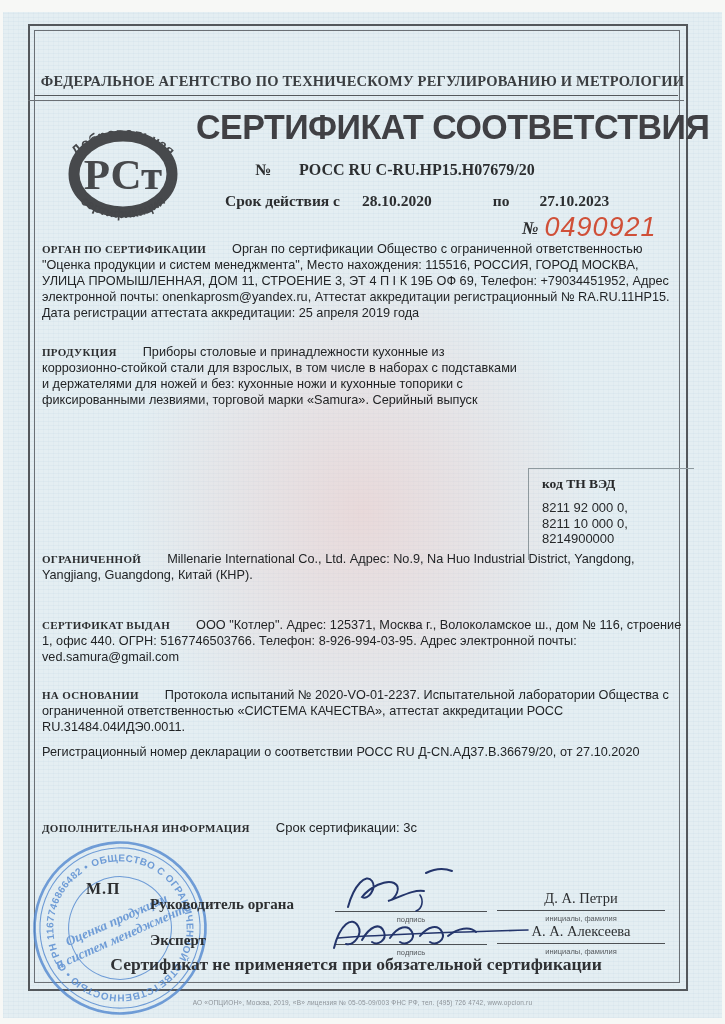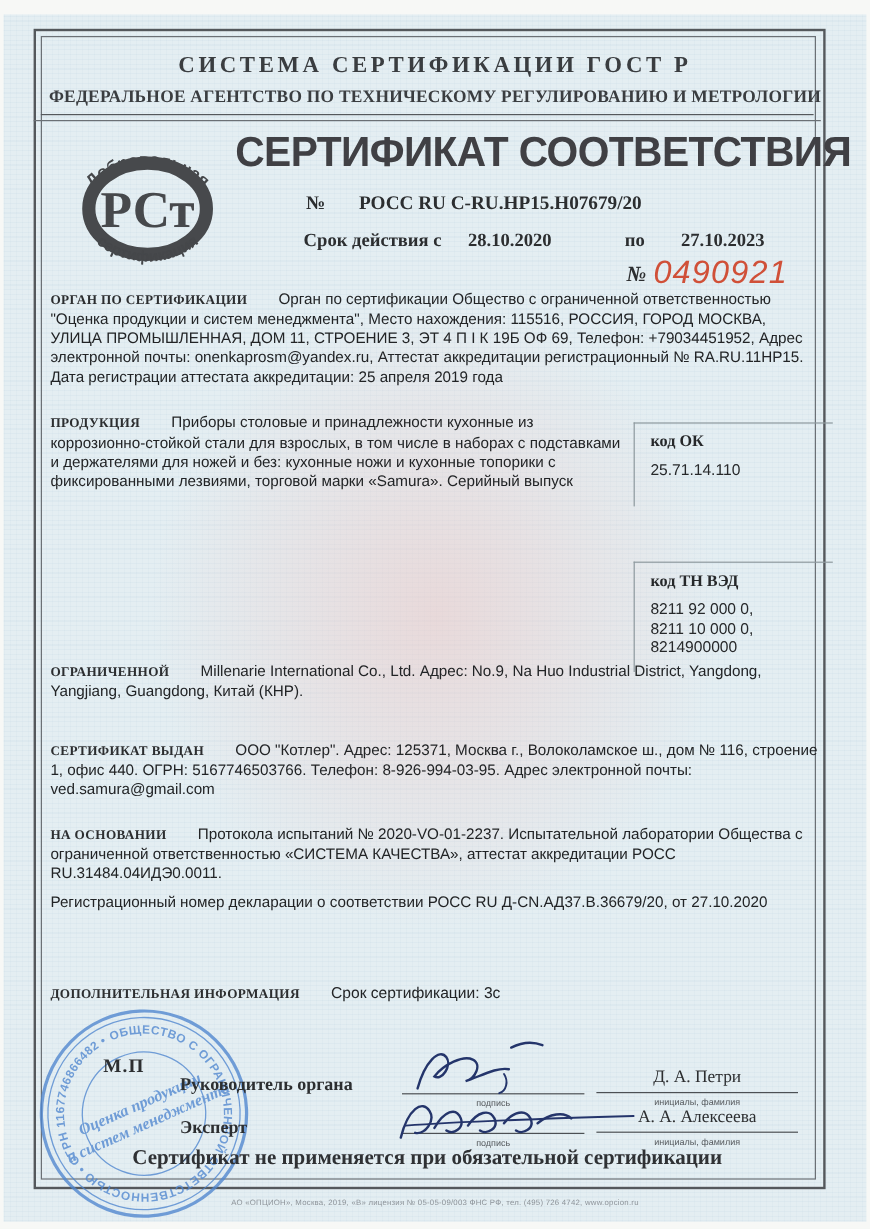--- a/index.html
+++ b/index.html
@@ -28,21 +28,21 @@
         letter-spacing:0.2px;color:#3a3d40;}
 
   .title{position:absolute;left:196px;top:107px;width:480px;
         font-size:35px;font-weight:bold;color:#404044;letter-spacing:-0.5px;
         transform:scaleX(0.97);transform-origin:left;white-space:nowrap;}
 
   .serifb{font-family:"Liberation Serif",serif;font-weight:bold;color:#2c2e30;}
   .numrow{position:absolute;top:161px;left:255px;font-size:16px;}
   .numrow .no{margin-right:28px;}
   .valrow{position:absolute;top:192px;left:225px;font-size:15.5px;}
-  .valrow .lbl{margin-right:22px;margin-left:28px;}
+  .valrow .lbl{margin-right:22px;}
   .valrow .from{margin-right:61px;}
   .valrow .po{margin-right:30px;}
   .redrow{position:absolute;top:212px;left:522px;white-space:nowrap;font-style:italic;}
   .redrow .no{font-size:18px;vertical-align:2px;margin-right:6px;}
   .redrow .digits{font-size:27px;color:#d05038;letter-spacing:1px;}
 
   .section{position:absolute;left:42px;width:642px;font-size:12.7px;line-height:1.26;color:#222426;}
   .slabel{font-family:"Liberation Serif",serif;font-weight:bold;font-size:11px;
           color:#2c2e30;letter-spacing:0.3px;margin-right:26px;}
   .codebox{position:absolute;left:528px;width:152px;
@@ -77,21 +77,20 @@
   <div class="paper">
     <div class="tex"></div>
     <div class="tint"></div>
   </div>
 
   <div class="frame-outer"></div>
   <div class="frame-inner"></div>
   <div class="hline" style="top:95px;"></div>
   <div class="hline2" style="top:100px;"></div>
 
-  <div class="hdr1">СИСТЕМА СЕРТИФИКАЦИИ ГОСТ Р</div>
   <div class="hdr2">ФЕДЕРАЛЬНОЕ АГЕНТСТВО ПО ТЕХНИЧЕСКОМУ РЕГУЛИРОВАНИЮ И МЕТРОЛОГИИ</div>
 
   <svg class="logo" width="150" height="122" viewBox="0 0 150 122">
     <defs>
       <path id="arcTop" d="M 16 74 A 60 52 0 0 1 134 74" fill="none"></path>
       <path id="arcBot" d="M 14 66 A 62 56 0 0 0 136 66" fill="none"></path>
     </defs>
     <text font-family="Liberation Sans, sans-serif" font-size="14" font-weight="bold" fill="#45474a">
       <textPath href="#arcTop" startOffset="50%" text-anchor="middle">Добровольная</textPath>
     </text>
@@ -115,24 +114,20 @@
   <div class="redrow">
     <span class="no serifb">№</span><span class="digits">0490921</span>
   </div>
 
   <div class="section" style="top:241px;">
     <span class="slabel">ОРГАН ПО СЕРТИФИКАЦИИ</span><span>Орган по сертификации Общество с ограниченной ответственностью "Оценка продукции и систем менеджмента", Место нахождения: 115516, РОССИЯ, ГОРОД МОСКВА, УЛИЦА ПРОМЫШЛЕННАЯ, ДОМ 11, СТРОЕНИЕ 3, ЭТ 4 П I К 19Б ОФ 69, Телефон: +79034451952, Адрес электронной почты: onenkaprosm@yandex.ru, Аттестат аккредитации регистрационный № RA.RU.11HP15. Дата регистрации аттестата аккредитации: 25 апреля 2019 года</span>
   </div>
 
   <div class="section" style="top:344px;width:482px;">
     <span class="slabel">ПРОДУКЦИЯ</span><span>Приборы столовые и принадлежности кухонные из коррозионно-стойкой стали для взрослых, в том числе в наборах с подставками и держателями для ножей и без: кухонные ножи и кухонные топорики с фиксированными лезвиями, торговой марки «Samura». Серийный выпуск</span>
-  </div>
-  <div class="codebox" style="top:352px;height:62px;">
-    <span class="clabel">код ОК</span>
-    <span class="cval">25.71.14.110</span>
   </div>
 
   <div class="codebox" style="top:468px;height:84px;">
     <span class="clabel">код ТН ВЭД</span>
     <span class="cval">8211 92 000 0,</span>
     <span class="cval">8211 10 000 0,</span>
     <span class="cval">8214900000</span>
   </div>
 
   <div class="section" style="top:551px;">

